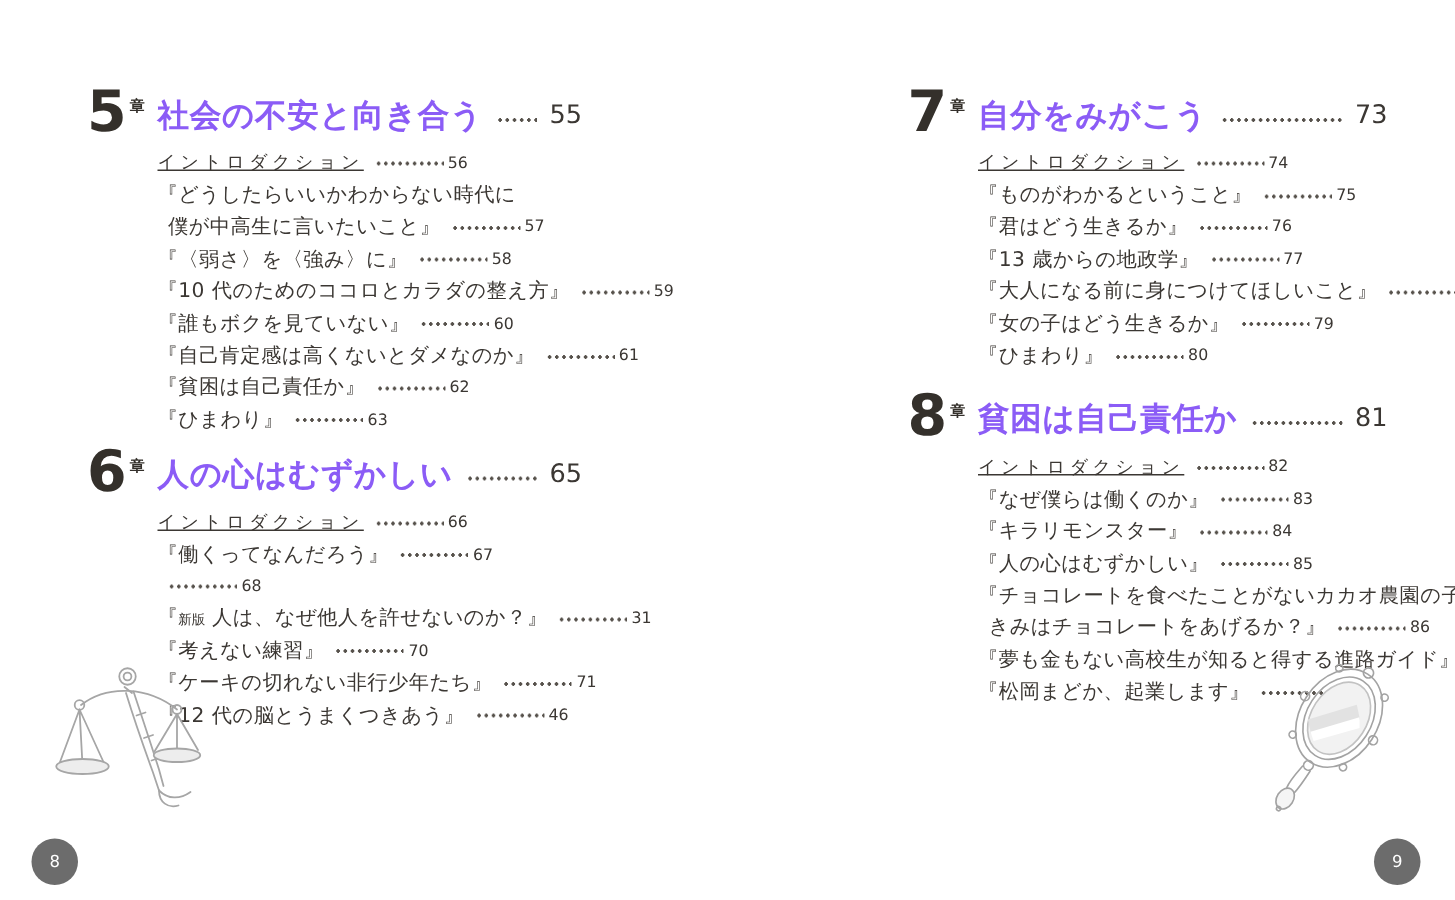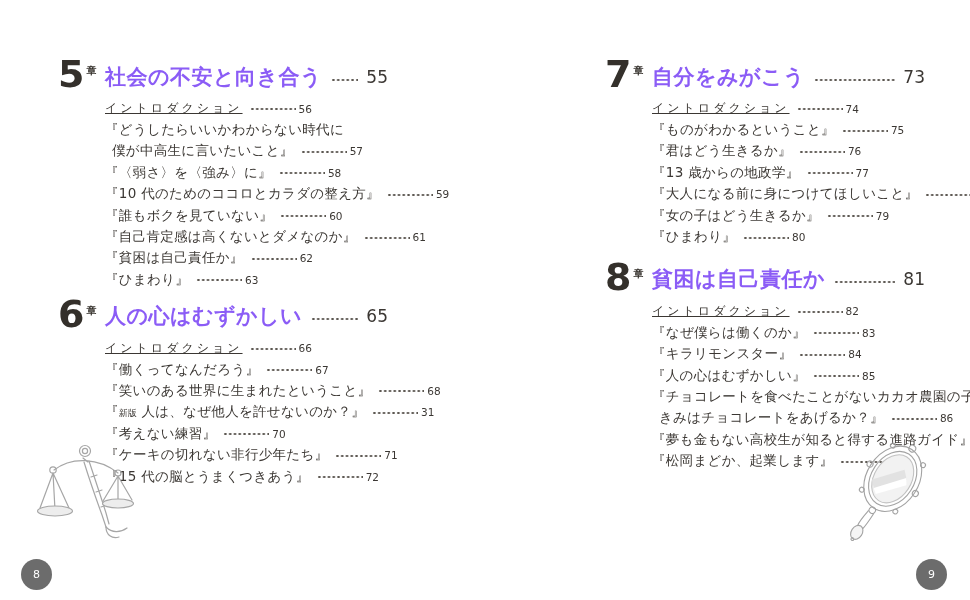--- a/index.html
+++ b/index.html
@@ -131,43 +131,42 @@
           <span class="row-text"><span>イントロダクション</span></span>
           <span class="leader"></span>
           <span class="pg">66</span>
         </div>
         <div class="toc-row">
           <span class="row-text"><span>『働くってなんだろう』</span></span>
           <span class="leader"></span>
           <span class="pg">67</span>
         </div>
         <div class="toc-row">
-          <span class="row-text"><span>『笑いのある世界に生まれたということ』</span></span>
           <span class="leader"></span>
           <span class="pg">68</span>
         </div>
         <div class="toc-row">
           <span class="row-text"><span>『</span><span class="sm">新版</span><span> 人は、なぜ他人を許せないのか？』</span></span>
           <span class="leader"></span>
           <span class="pg">31</span>
         </div>
         <div class="toc-row">
           <span class="row-text"><span>『考えない練習』</span></span>
           <span class="leader"></span>
           <span class="pg">70</span>
         </div>
         <div class="toc-row">
           <span class="row-text"><span>『ケーキの切れない非行少年たち』</span></span>
           <span class="leader"></span>
           <span class="pg">71</span>
         </div>
         <div class="toc-row">
-          <span class="row-text"><span>『15 代の脳とうまくつきあう』</span></span>
-          <span class="leader"></span>
-          <span class="pg">72</span>
+          <span class="row-text"><span>『12 代の脳とうまくつきあう』</span></span>
+          <span class="leader"></span>
+          <span class="pg">46</span>
         </div>
       </div>
   </section>
 
 </div>
 
 <div class="page page-right pr10">
 
   <section class="chapter">
     <div class="chapter-head">

